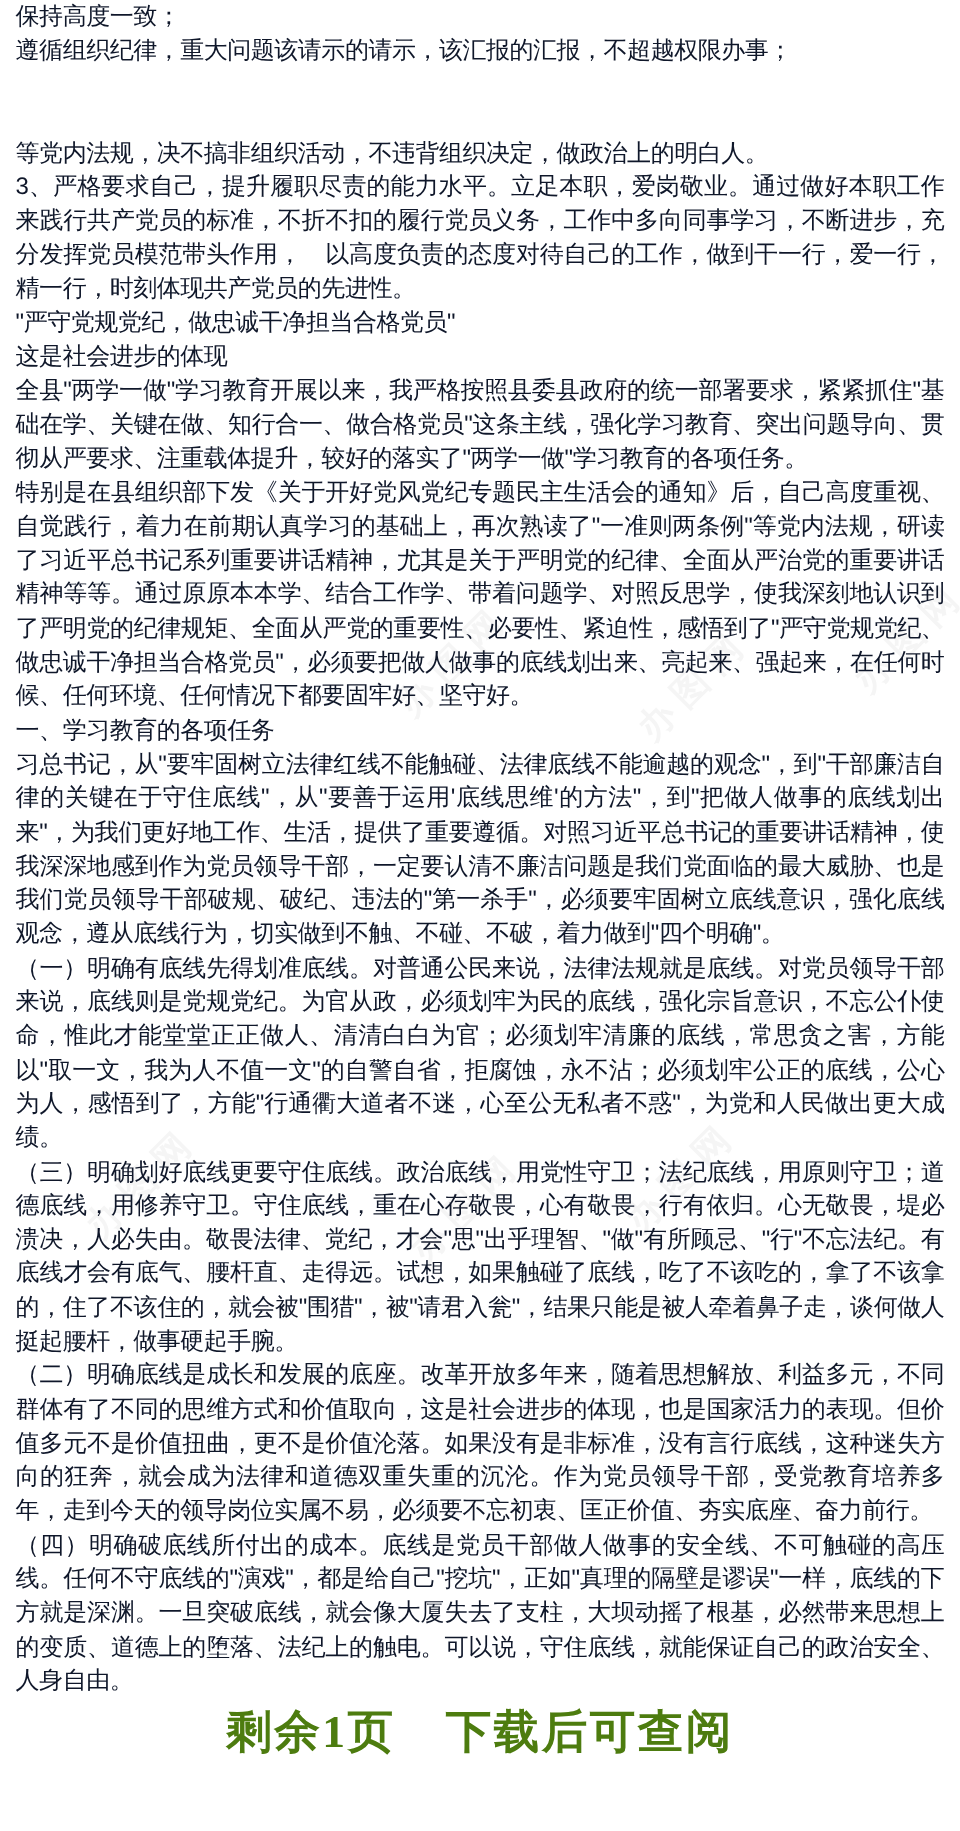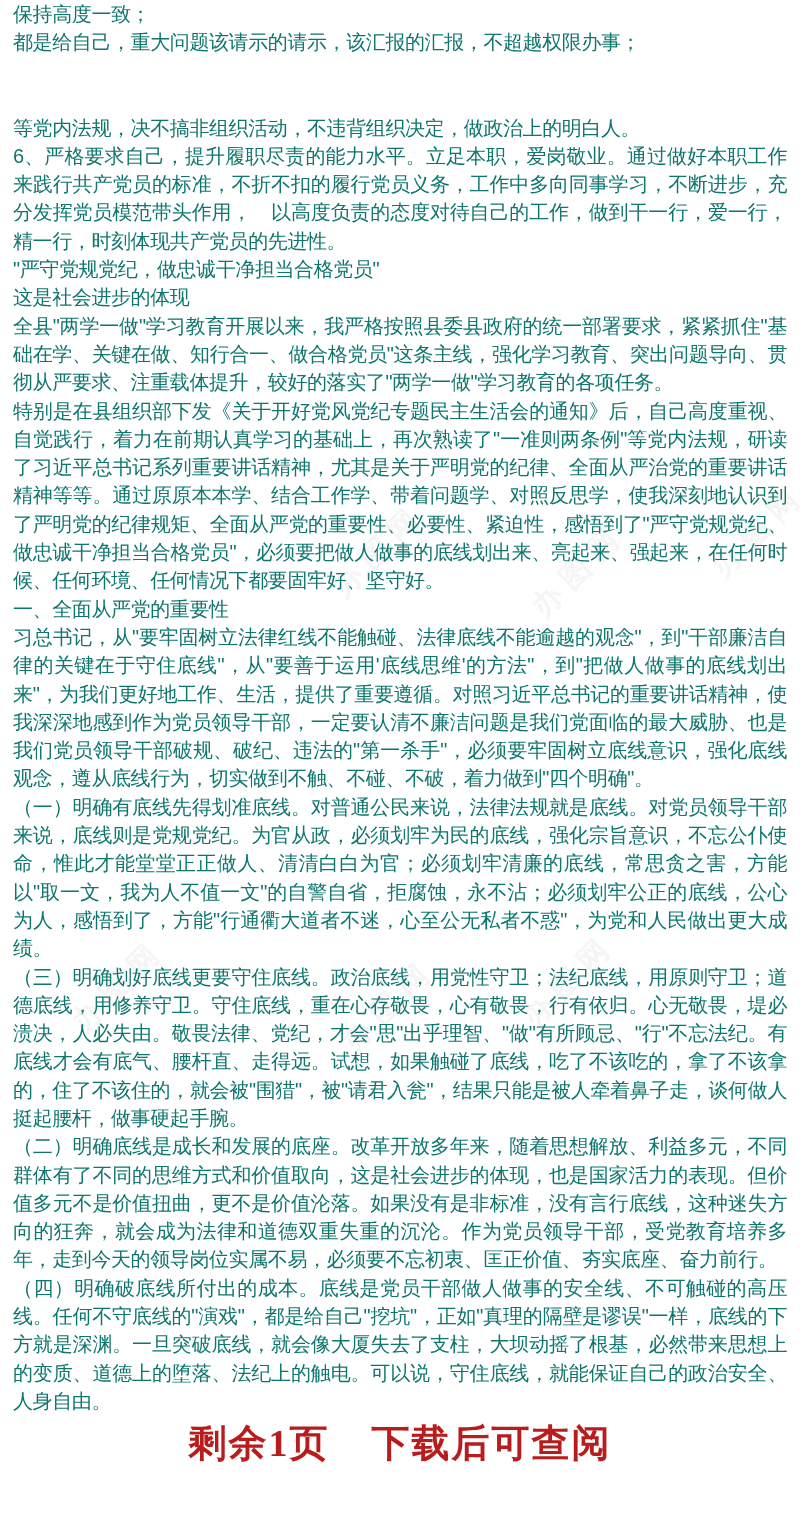--- a/index.html
+++ b/index.html
@@ -13,21 +13,21 @@
     position: relative;
     width: 800px; height: 1526px;
     background: #ffffff;
     overflow: hidden;
   }
   .doc-content {
     position: absolute; left: 0; top: 0;
     width: 100%;
     padding: 0 13px;
     box-sizing: border-box;
-    color: #0f766e;
+    color: #0f172a;
     font-size: 20px;
     line-height: 28.3px;
     letter-spacing: -0.4px;
     text-align: justify;
     word-break: break-all;
   }
   .doc-content p { margin: 0; }
   .clip-line { margin-top: -19px; }   
   .spacer { height: 57px; }           
   .wm {
@@ -43,21 +43,21 @@
   .wm1 { left: 320px; top: 530px; }
   .wm2 { left: 520px; top: 550px; }
   .wm3 { left: 700px; top: 510px; }
   .wm4 { left: 60px;  top: 965px; }
   .wm5 { left: 330px; top: 985px; }
   .wm6 { left: 510px; top: 960px; }
   .doc-footer {
     position: absolute; left: 0; top: 1418px;
     width: 100%;
     text-align: center;
-    color: #b91c1c;
+    color: #4d7c0f;
     font-family: "Liberation Serif", serif;
     font-weight: bold;
     font-size: 38px;
     letter-spacing: 2px;
   }
   .doc-footer .gap { display: inline-block; width: 42px; }
 </style>
 </head>
 <body>
 
@@ -65,29 +65,29 @@
 
   <span class="wm wm1">办图网</span>
   <span class="wm wm2">办图网</span>
   <span class="wm wm3">办图网</span>
   <span class="wm wm4">办图网</span>
   <span class="wm wm5">办图网</span>
   <span class="wm wm6">办图网</span>
 
   <div class="doc-content">
     <p class="clip-line">保持高度一致；</p>
-    <p>都是给自己，重大问题该请示的请示，该汇报的汇报，不超越权限办事；</p>
+    <p>遵循组织纪律，重大问题该请示的请示，该汇报的汇报，不超越权限办事；</p>
     <div class="spacer"></div>
     <p>等党内法规，决不搞非组织活动，不违背组织决定，做政治上的明白人。</p>
-    <p>6、严格要求自己，提升履职尽责的能力水平。立足本职，爱岗敬业。通过做好本职工作来践行共产党员的标准，不折不扣的履行党员义务，工作中多向同事学习，不断进步，充分发挥党员模范带头作用，　以高度负责的态度对待自己的工作，做到干一行，爱一行，精一行，时刻体现共产党员的先进性。</p>
+    <p>3、严格要求自己，提升履职尽责的能力水平。立足本职，爱岗敬业。通过做好本职工作来践行共产党员的标准，不折不扣的履行党员义务，工作中多向同事学习，不断进步，充分发挥党员模范带头作用，　以高度负责的态度对待自己的工作，做到干一行，爱一行，精一行，时刻体现共产党员的先进性。</p>
     <p>"严守党规党纪，做忠诚干净担当合格党员"</p>
     <p>这是社会进步的体现</p>
     <p>全县"两学一做"学习教育开展以来，我严格按照县委县政府的统一部署要求，紧紧抓住"基础在学、关键在做、知行合一、做合格党员"这条主线，强化学习教育、突出问题导向、贯彻从严要求、注重载体提升，较好的落实了"两学一做"学习教育的各项任务。</p>
     <p>特别是在县组织部下发《关于开好党风党纪专题民主生活会的通知》后，自己高度重视、自觉践行，着力在前期认真学习的基础上，再次熟读了"一准则两条例"等党内法规，研读了习近平总书记系列重要讲话精神，尤其是关于严明党的纪律、全面从严治党的重要讲话精神等等。通过原原本本学、结合工作学、带着问题学、对照反思学，使我深刻地认识到了严明党的纪律规矩、全面从严党的重要性、必要性、紧迫性，感悟到了"严守党规党纪、做忠诚干净担当合格党员"，必须要把做人做事的底线划出来、亮起来、强起来，在任何时候、任何环境、任何情况下都要固牢好、坚守好。</p>
-    <p>一、全面从严党的重要性</p>
+    <p>一、学习教育的各项任务</p>
     <p>习总书记，从"要牢固树立法律红线不能触碰、法律底线不能逾越的观念"，到"干部廉洁自律的关键在于守住底线"，从"要善于运用'底线思维'的方法"，到"把做人做事的底线划出来"，为我们更好地工作、生活，提供了重要遵循。对照习近平总书记的重要讲话精神，使我深深地感到作为党员领导干部，一定要认清不廉洁问题是我们党面临的最大威胁、也是我们党员领导干部破规、破纪、违法的"第一杀手"，必须要牢固树立底线意识，强化底线观念，遵从底线行为，切实做到不触、不碰、不破，着力做到"四个明确"。</p>
     <p>（一）明确有底线先得划准底线。对普通公民来说，法律法规就是底线。对党员领导干部来说，底线则是党规党纪。为官从政，必须划牢为民的底线，强化宗旨意识，不忘公仆使命，惟此才能堂堂正正做人、清清白白为官；必须划牢清廉的底线，常思贪之害，方能以"取一文，我为人不值一文"的自警自省，拒腐蚀，永不沾；必须划牢公正的底线，公心为人，感悟到了，方能"行通衢大道者不迷，心至公无私者不惑"，为党和人民做出更大成绩。</p>
     <p>（三）明确划好底线更要守住底线。政治底线，用党性守卫；法纪底线，用原则守卫；道德底线，用修养守卫。守住底线，重在心存敬畏，心有敬畏，行有依归。心无敬畏，堤必溃决，人必失由。敬畏法律、党纪，才会"思"出乎理智、"做"有所顾忌、"行"不忘法纪。有底线才会有底气、腰杆直、走得远。试想，如果触碰了底线，吃了不该吃的，拿了不该拿的，住了不该住的，就会被"围猎"，被"请君入瓮"，结果只能是被人牵着鼻子走，谈何做人挺起腰杆，做事硬起手腕。</p>
     <p>（二）明确底线是成长和发展的底座。改革开放多年来，随着思想解放、利益多元，不同群体有了不同的思维方式和价值取向，这是社会进步的体现，也是国家活力的表现。但价值多元不是价值扭曲，更不是价值沦落。如果没有是非标准，没有言行底线，这种迷失方向的狂奔，就会成为法律和道德双重失重的沉沦。作为党员领导干部，受党教育培养多年，走到今天的领导岗位实属不易，必须要不忘初衷、匡正价值、夯实底座、奋力前行。</p>
     <p>（四）明确破底线所付出的成本。底线是党员干部做人做事的安全线、不可触碰的高压线。任何不守底线的"演戏"，都是给自己"挖坑"，正如"真理的隔壁是谬误"一样，底线的下方就是深渊。一旦突破底线，就会像大厦失去了支柱，大坝动摇了根基，必然带来思想上的变质、道德上的堕落、法纪上的触电。可以说，守住底线，就能保证自己的政治安全、人身自由。</p>
   </div>
 
   <div class="doc-footer">
     <span>剩余1页</span><span class="gap"></span><span>下载后可查阅</span>
   </div>

